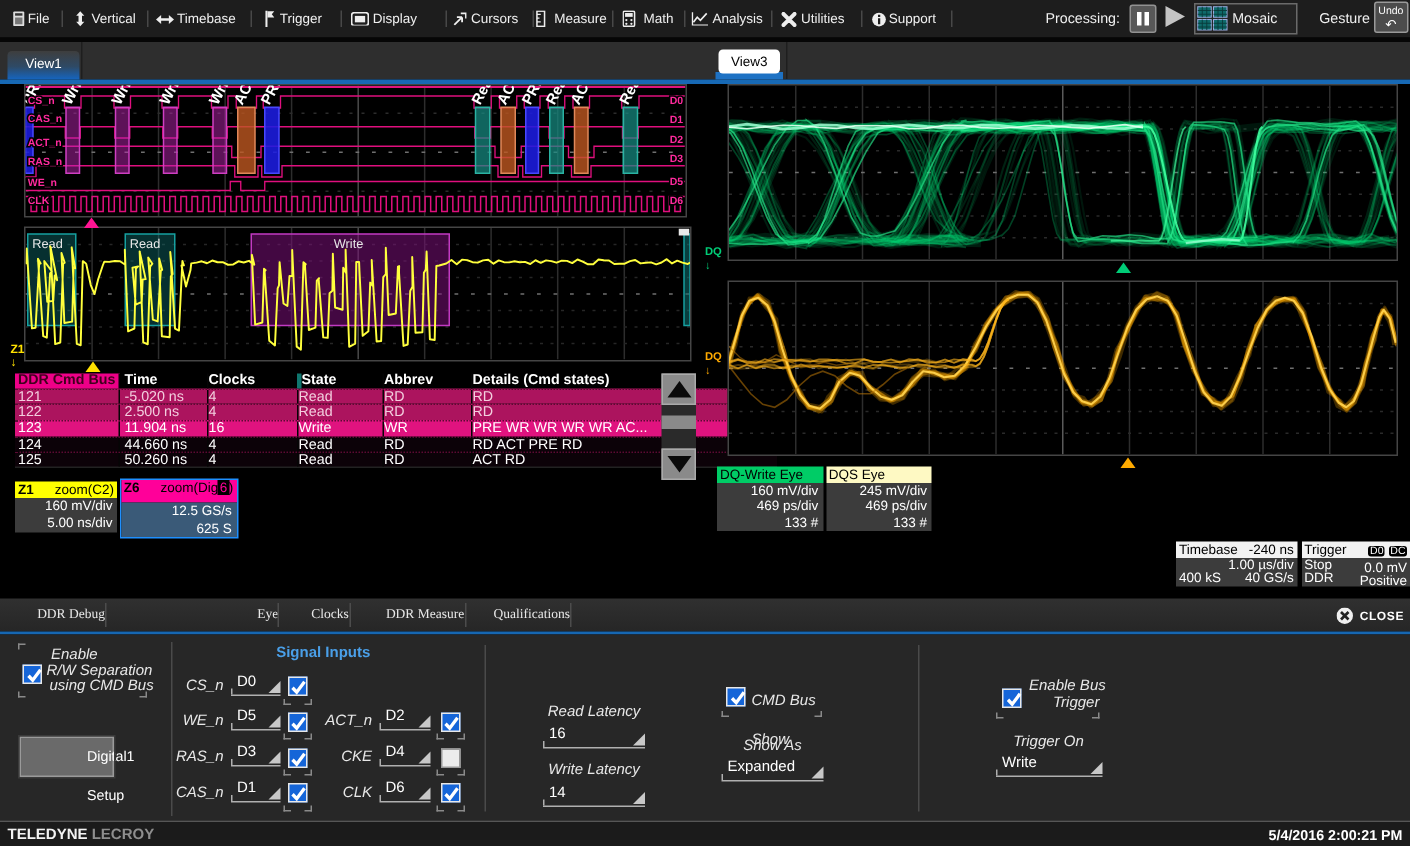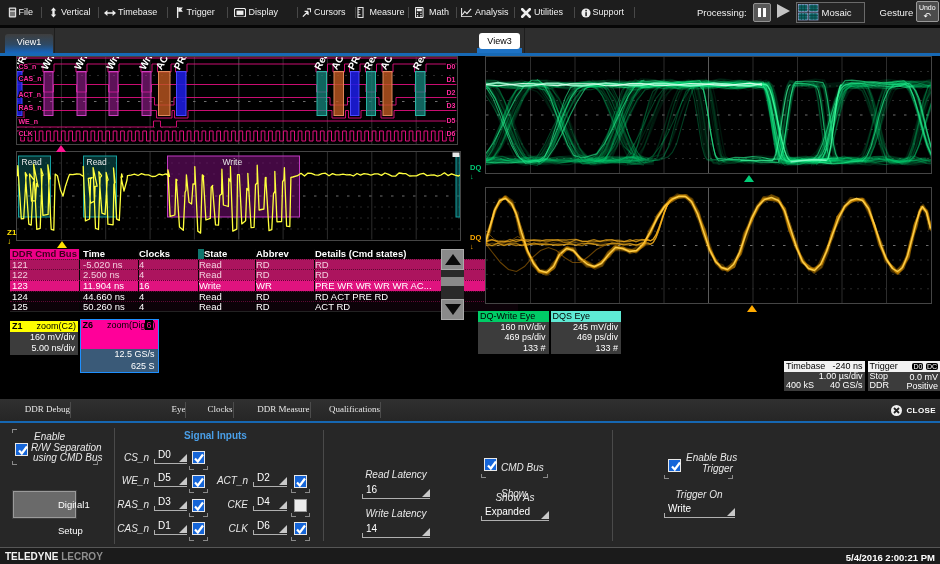--- a/index.html
+++ b/index.html
@@ -238,21 +238,21 @@
 
 <div style="position:absolute;left:56px;top:145px;width:0;height:0;border-left:5px solid transparent;border-right:5px solid transparent;border-bottom:7px solid #ff1493;"></div>
 <div style="position:absolute;left:57px;top:240.5px;width:0;height:0;border-left:5px solid transparent;border-right:5px solid transparent;border-bottom:7px solid #ffe100;"></div>
 <div style="position:absolute;left:7px;top:228px;color:#ffe100;font-size:8px;font-weight:bold;">Z1<br>↓</div>
 
 <div style="position:absolute;left:10px;top:249px;width:508px;font-size:9.5px;color:#fff;">
  <div style="display:flex;height:9.5px;line-height:9.5px;font-weight:bold;background:#000;">
   <div style="width:70px;background:#ee0088;color:#40001d;padding-left:2px;">DDR Cmd Bus</div>
       <div style="width:59px;padding-left:3px;border-left:1px solid #050505;margin-left:-1px;">Time</div>
       <div style="width:60px;border-left:1px solid #050505;">Clocks</div>
-      <div style="width:57px;border-left:6px solid #0f766e;">State</div>
+      <div style="width:57px;border-left:3px solid #0f766e;">State</div>
       <div style="width:59px;border-left:1px solid #050505;">Abbrev</div>
       <div style="flex:1;border-left:1px solid #050505;">Details (Cmd states)</div>
  </div>
  <div style="display:flex;height:10.7px;line-height:10.7px;background:#ac145e;color:#f3cede;border-top:1px dotted #5c0a33;">
   <div style="width:70px;padding-left:2px;">121</div>
       <div style="width:59px;padding-left:3px;border-left:1px solid #050505;margin-left:-1px;">-5.020 ns</div>
       <div style="width:60px;border-left:1px solid #050505;">4</div>
       <div style="width:57px;border-left:1px solid #050505;">Read</div>
       <div style="width:59px;border-left:1px solid #050505;">RD</div>
       <div style="flex:1;border-left:1px solid #050505;">RD</div>
@@ -306,21 +306,21 @@
     <div style="background:#ffff00;color:#000;height:11px;line-height:11px;padding:0 2px;white-space:nowrap;">
       <span style="float:left;font-weight:bold;">Z1</span>
       <span style="float:right;">zoom(C2)</span>
     </div>
     <div style="background:#3c3c3c;color:#fff;text-align:right;padding:0 3px;">
       <div style="height:11.7px;line-height:11.7px;">160 mV/div</div>
       <div style="height:11.7px;line-height:11.7px;">5.00 ns/div</div>
     </div>
   </div>
 <div style="position:absolute;left:79.5px;top:319px;width:79px;border:1.5px solid #1e90ff;font-size:9px;">
-    <div style="background:#ff0099;color:#000;height:29px;line-height:11px;padding:0 2px;white-space:nowrap;">
+    <div style="background:#ff0099;color:#000;height:15px;line-height:11px;padding:0 2px;white-space:nowrap;">
       <span style="float:left;font-weight:bold;">Z6</span>
       <span style="float:right;">zoom(Dig<span style="background:#000;color:#ff0099;padding:0 1px;">6</span>)</span>
     </div>
     <div style="background:#3a5a78;color:#fff;text-align:right;padding:0 3px;">
       <div style="height:11.7px;line-height:11.7px;">12.5 GS/s</div>
       <div style="height:11.7px;line-height:11.7px;">625 S</div>
     </div>
   </div>
 
 <div class="panel" style="left:484.5px;top:55.5px;width:447px;height:118px;">
@@ -462,21 +462,21 @@
 
 <div style="position:absolute;left:478px;top:310.5px;width:70.5px;font-size:9px;">
     <div style="background:#00cc66;color:#000;height:11px;line-height:11px;padding:0 2px;white-space:nowrap;">DQ-Write Eye</div>
     <div style="background:#3c3c3c;color:#fff;text-align:right;padding:0 3px;">
       <div style="height:10.7px;line-height:10.7px;">160 mV/div</div>
       <div style="height:10.7px;line-height:10.7px;">469 ps/div</div>
       <div style="height:10.7px;line-height:10.7px;">133 #</div>
     </div>
   </div>
 <div style="position:absolute;left:550.5px;top:310.5px;width:70.5px;font-size:9px;">
-    <div style="background:#5eead4;color:#000;height:11px;line-height:11px;padding:0 2px;white-space:nowrap;">DQS Eye</div>
+    <div style="background:#fef9c3;color:#000;height:11px;line-height:11px;padding:0 2px;white-space:nowrap;">DQS Eye</div>
     <div style="background:#3c3c3c;color:#fff;text-align:right;padding:0 3px;">
       <div style="height:10.7px;line-height:10.7px;">245 mV/div</div>
       <div style="height:10.7px;line-height:10.7px;">469 ps/div</div>
       <div style="height:10.7px;line-height:10.7px;">133 #</div>
     </div>
   </div>
 
 <div style="position:absolute;left:784px;top:361px;width:80.5px;font-size:9px;">
  <div style="background:#f2f2f2;color:#000;height:10.5px;line-height:10.5px;padding:0 2px;">
       <span style="float:left;">Timebase</span>

